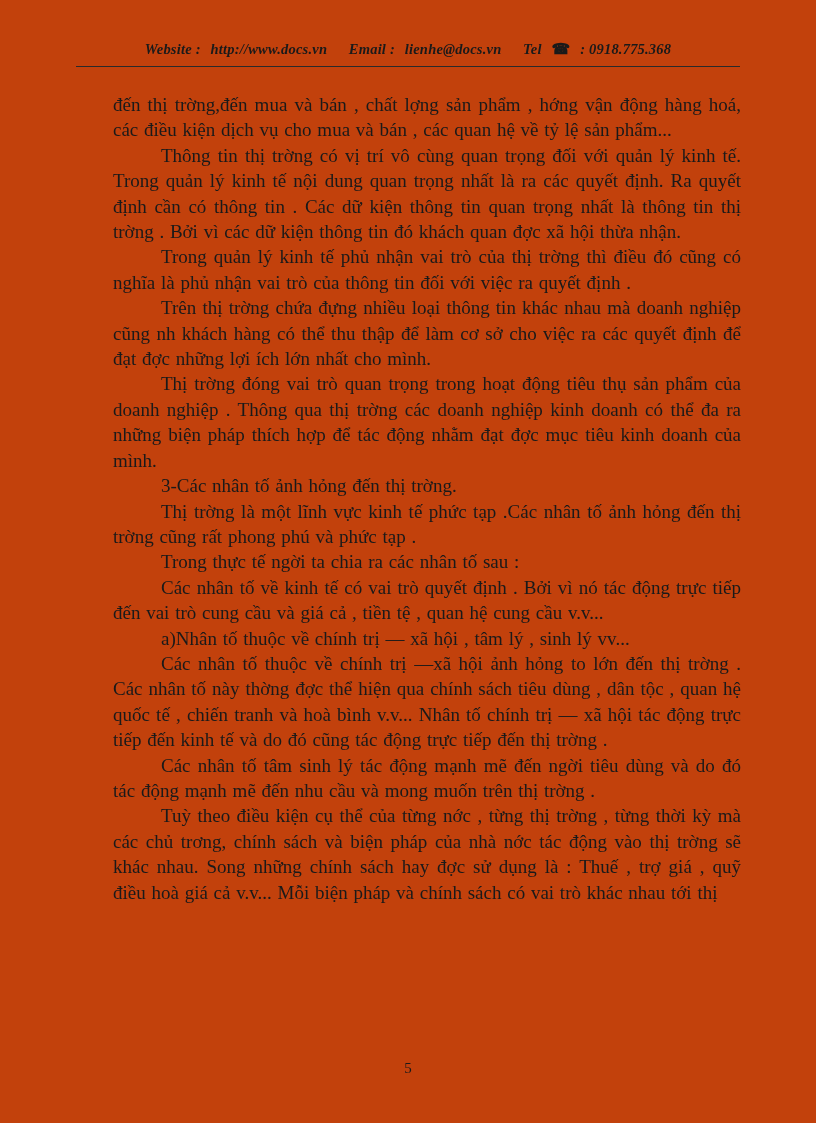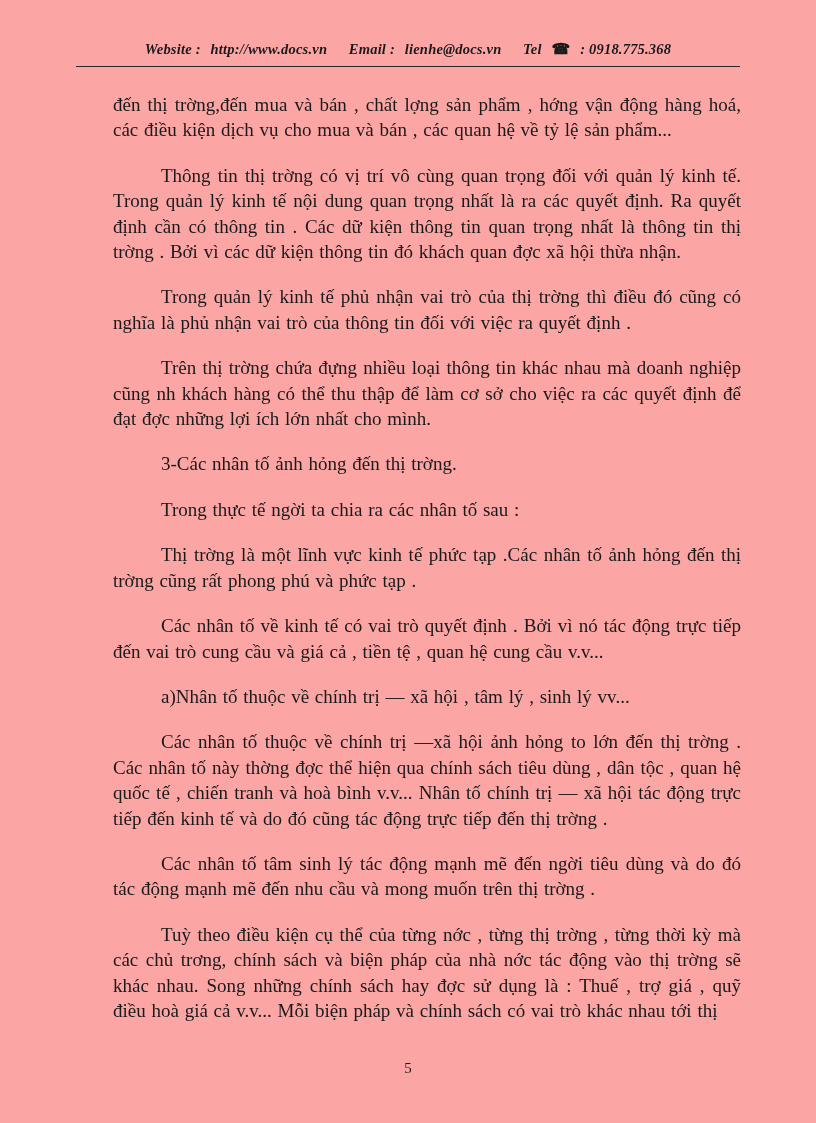--- a/index.html
+++ b/index.html
@@ -6,21 +6,21 @@
     margin: 0;
     padding: 0;
     background: #9c9c9c;
     font-family: "Liberation Serif", "DejaVu Serif", serif;
   }
   .page {
     position: relative;
     width: 816px;
     height: 1123px;
     margin: 0 auto;
-    background: #fca5a5;
+    background: #c2410c;
     color: #1a1a1a;
     overflow: hidden;
   }
   .page-header {
     position: absolute;
     top: 40px;
     left: 76px;
     right: 76px;
     text-align: center;
     font-size: 14.5px;
@@ -40,21 +40,21 @@
     left: 113px;
     width: 628px;
   }
   .para {
     margin: 0;
     font-size: 19px;
     line-height: 25.4px;
     text-align: justify;
     word-spacing: 1px;
   }
-  .para.indent { text-indent: 48px; margin-top: 20px; }
+  .para.indent { text-indent: 48px; }
   .page-number {
     position: absolute;
     left: 0;
     right: 0;
     bottom: 46px;
     text-align: center;
     font-size: 15px;
     color: #1a1a1a;
   }
 </style>
@@ -73,23 +73,24 @@
     <span>Tel</span>
     <span class="sep-sm"></span><span class="phone-glyph">☎</span>
     <span class="sep-sm"></span><span>: 0918.775.368</span>
   </div>
 
   <div class="content">
     <p class="para">đến thị trờng,đến  mua và bán , chất lợng  sản phẩm , hớng  vận động hàng hoá, các điều kiện dịch vụ cho mua và bán , các quan hệ về tỷ lệ sản phẩm...</p>
     <p class="para indent">Thông tin thị trờng  có vị trí vô cùng quan trọng đối với quản lý kinh tế. Trong quản lý kinh tế nội dung quan trọng nhất là ra các quyết định. Ra quyết định cần có thông tin . Các dữ kiện thông tin quan trọng nhất là thông tin thị trờng  . Bởi vì các dữ kiện thông tin đó khách quan đợc  xã hội thừa nhận.</p>
     <p class="para indent">Trong quản lý kinh tế phủ nhận vai trò của thị trờng  thì điều đó cũng có nghĩa là phủ nhận vai trò của thông tin đối với việc ra quyết định .</p>
     <p class="para indent">Trên thị trờng  chứa đựng nhiều loại thông tin khác nhau mà doanh nghiệp cũng nh  khách hàng có thể thu thập để làm cơ sở cho việc ra các quyết định để đạt đợc  những lợi ích lớn nhất cho mình.</p>
+    <p class="para indent">Thị trờng  đóng vai trò quan trọng trong hoạt động tiêu thụ sản phẩm của doanh nghiệp . Thông qua thị trờng  các doanh nghiệp kinh doanh có thể đa  ra những biện pháp thích hợp để tác động nhằm đạt đợc  mục tiêu kinh doanh của mình.</p>
     <p class="para indent">3-Các nhân tố ảnh hỏng  đến thị trờng.</p>
+    <p class="para indent">Thị trờng  là một lĩnh vực kinh tế phức tạp .Các nhân tố ảnh hỏng  đến thị trờng  cũng rất phong phú và phức tạp .</p>
     <p class="para indent">Trong thực tế ngời  ta chia ra các nhân tố sau :</p>
-    <p class="para indent">Thị trờng  là một lĩnh vực kinh tế phức tạp .Các nhân tố ảnh hỏng  đến thị trờng  cũng rất phong phú và phức tạp .</p>
     <p class="para indent">Các nhân tố về kinh tế có vai trò quyết định . Bởi vì nó tác động trực tiếp đến vai trò cung cầu và giá cả , tiền tệ , quan hệ cung cầu v.v...</p>
     <p class="para indent">a)Nhân tố thuộc về chính trị — xã hội , tâm lý , sinh lý vv...</p>
     <p class="para indent">Các nhân tố thuộc về chính trị —xã hội ảnh hỏng  to lớn đến thị trờng  . Các nhân tố này thờng  đợc  thể hiện qua chính sách tiêu dùng , dân tộc , quan hệ quốc tế , chiến tranh và hoà bình v.v... Nhân tố chính trị — xã hội tác động trực tiếp đến kinh tế và do đó cũng tác động trực tiếp đến thị trờng  .</p>
     <p class="para indent">Các nhân tố tâm sinh lý tác động mạnh mẽ đến ngời  tiêu dùng và do đó tác động mạnh mẽ đến nhu cầu và mong muốn trên thị trờng  .</p>
     <p class="para indent">Tuỳ theo điều kiện cụ thể của từng nớc  , từng thị trờng  , từng thời kỳ mà các chủ trơng,  chính sách và biện pháp của nhà nớc  tác động vào thị trờng  sẽ khác nhau. Song những chính sách hay đợc  sử dụng là : Thuế , trợ giá , quỹ điều hoà giá cả v.v... Mỗi biện pháp và chính sách có vai trò khác nhau tới thị</p>
   </div>
 
   <div class="page-number">5</div>
 
 </div>

